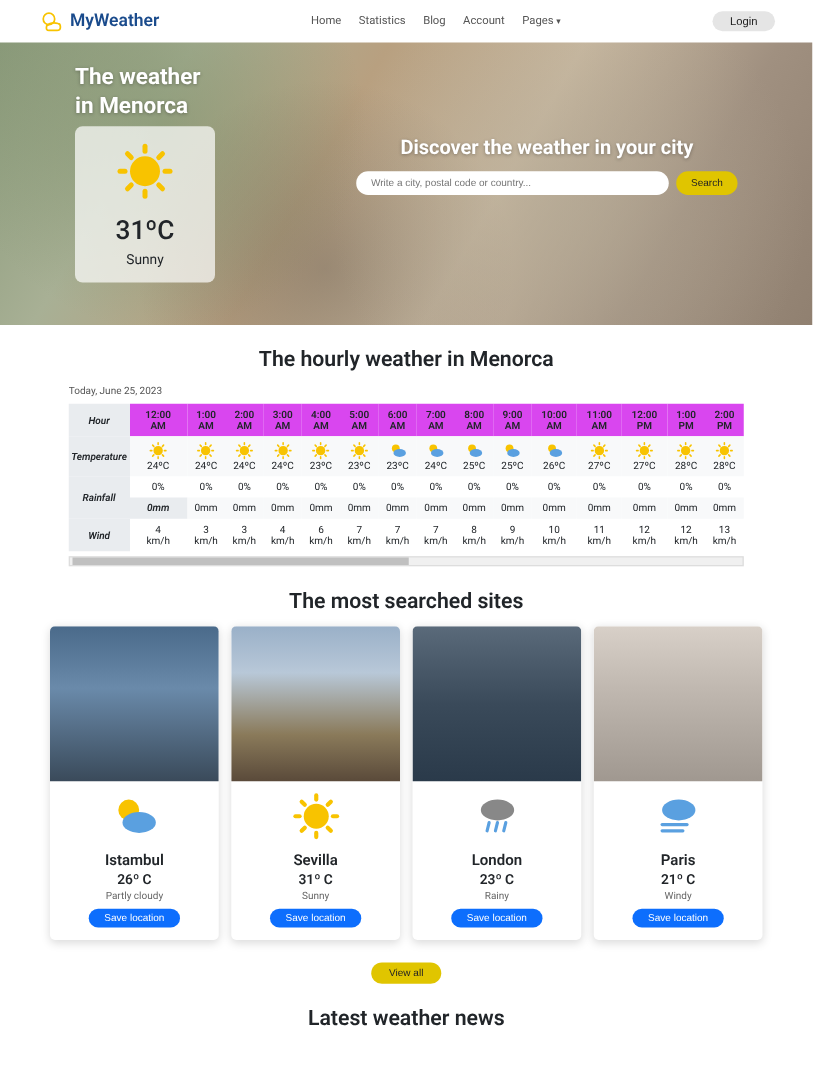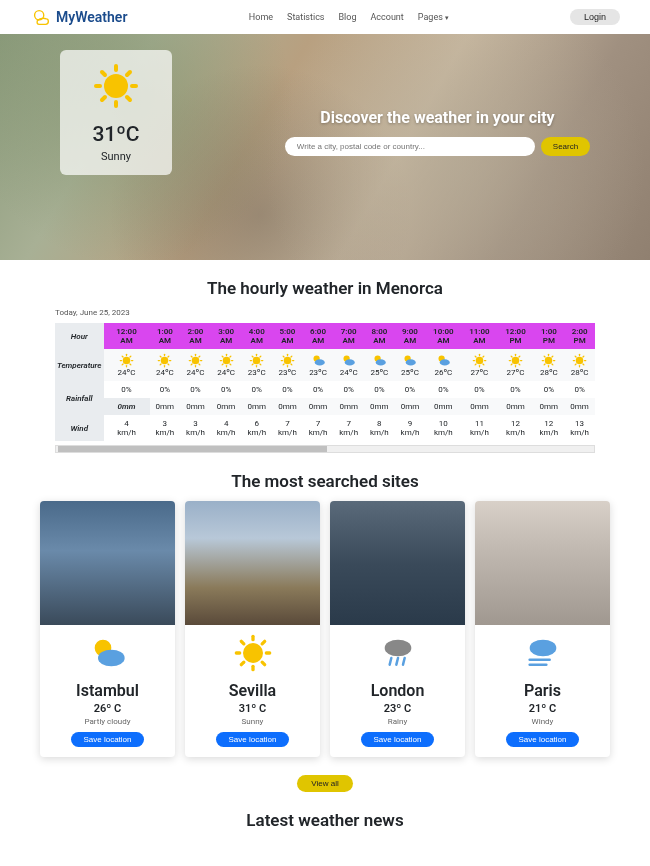--- a/index.html
+++ b/index.html
@@ -43,21 +43,21 @@
 .hourly-table tbody tr:nth-child(odd) td:not(:first-child) { background: #f8f9fa; }
 .scroll-bar { height: 8px; background: #f0f0f0; border: 1px solid #ddd; margin-top: 4px; display: flex; align-items: center; }
 .scroll-thumb { height: 6px; background: #c0c0c0; width: 50%; margin-left: 2px; }
 
 
 .cards-row { display: flex; gap: 10px; padding: 0 40px; }
 .site-card { flex: 1; background: #fff; border-radius: 4px; box-shadow: 0 2px 8px rgba(0,0,0,0.15); overflow: hidden; text-align: center; }
 .site-img { height: 124px; background: #888; }
 .site-body { padding: 8px 6px 10px; }
 .site-body svg { width: 40px; height: 40px; }
-.site-name { font-weight: 600; font-size: 16px; margin-top: 4px; }
+.site-name { font-weight: 600; font-size: 12px; margin-top: 4px; }
 .site-temp { font-weight: 600; font-size: 11px; margin-top: 2px; }
 .site-cond { font-size: 8px; color: #666; margin-top: 2px; }
 .save-btn { background: #0d6efd; color: #fff; border: none; border-radius: 12px; padding: 3px 12px; font-size: 8px; margin-top: 6px; cursor: pointer; }
 .view-all-wrap { text-align: center; margin: 14px 0 18px; }
 .view-all { background: #e0c500; color: #222; border: none; border-radius: 14px; padding: 4px 14px; font-size: 8px; cursor: pointer; }
 
 
 .img-istanbul { background: linear-gradient(180deg,#4a6a8a 0%,#6a8aaa 40%,#3a4a5a 100%); }
 .img-sevilla { background: linear-gradient(180deg,#9ab0c8 0%,#b8c8d8 30%,#8a7a5a 70%,#5a4a3a 100%); }
 .img-london { background: linear-gradient(180deg,#5a6a7a 0%,#3a4a5a 50%,#2a3a4a 100%); }
@@ -117,20 +117,23 @@
       <a href="#">Blog</a>
       <a href="#">Account</a>
       <a href="#">Pages <span style="font-size: 7px;">▾</span></a>
     </div>
   <button class="login-btn">Login</button>
 </div>
 
 <div class="hero">
   <div class="hero-inner">
     <div class="hero-left">
+      <div class="hero-title">
+        <span>The weather</span><br><span>in Menorca</span>
+      </div>
       <div class="weather-card">
         <svg viewBox="0 0 24 24">
             <use href="#i-sun"></use>
           </svg>
         <div class="weather-temp">31ºC</div>
         <div class="weather-desc">Sunny</div>
       </div>
     </div>
     <div class="hero-right">
       <div class="discover-title">Discover the weather in your city</div>

